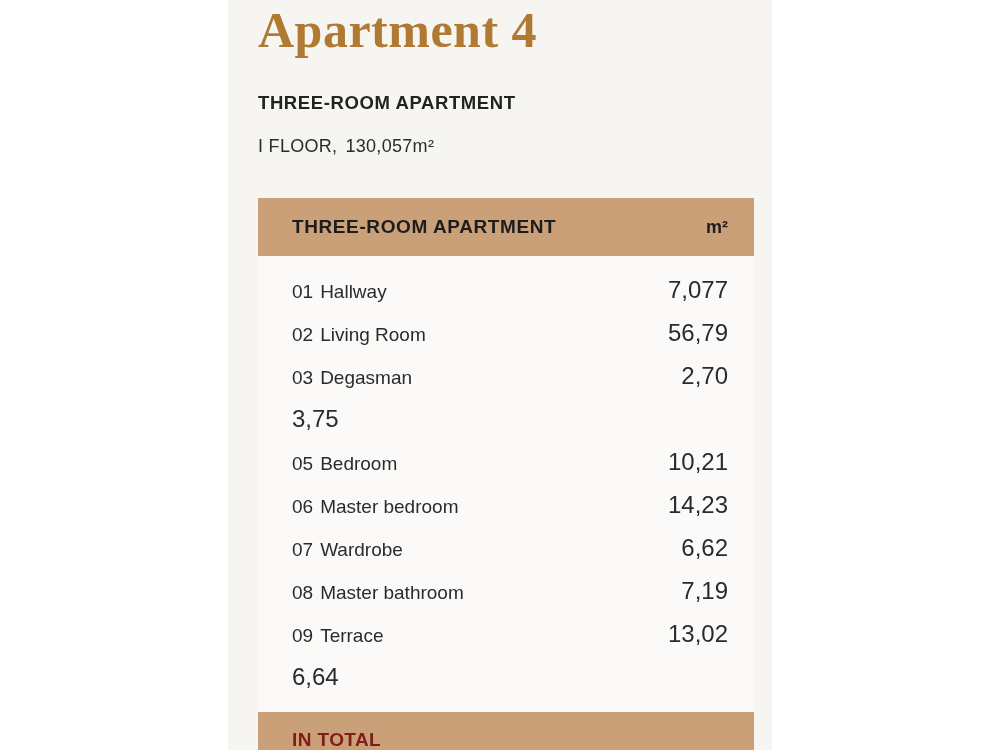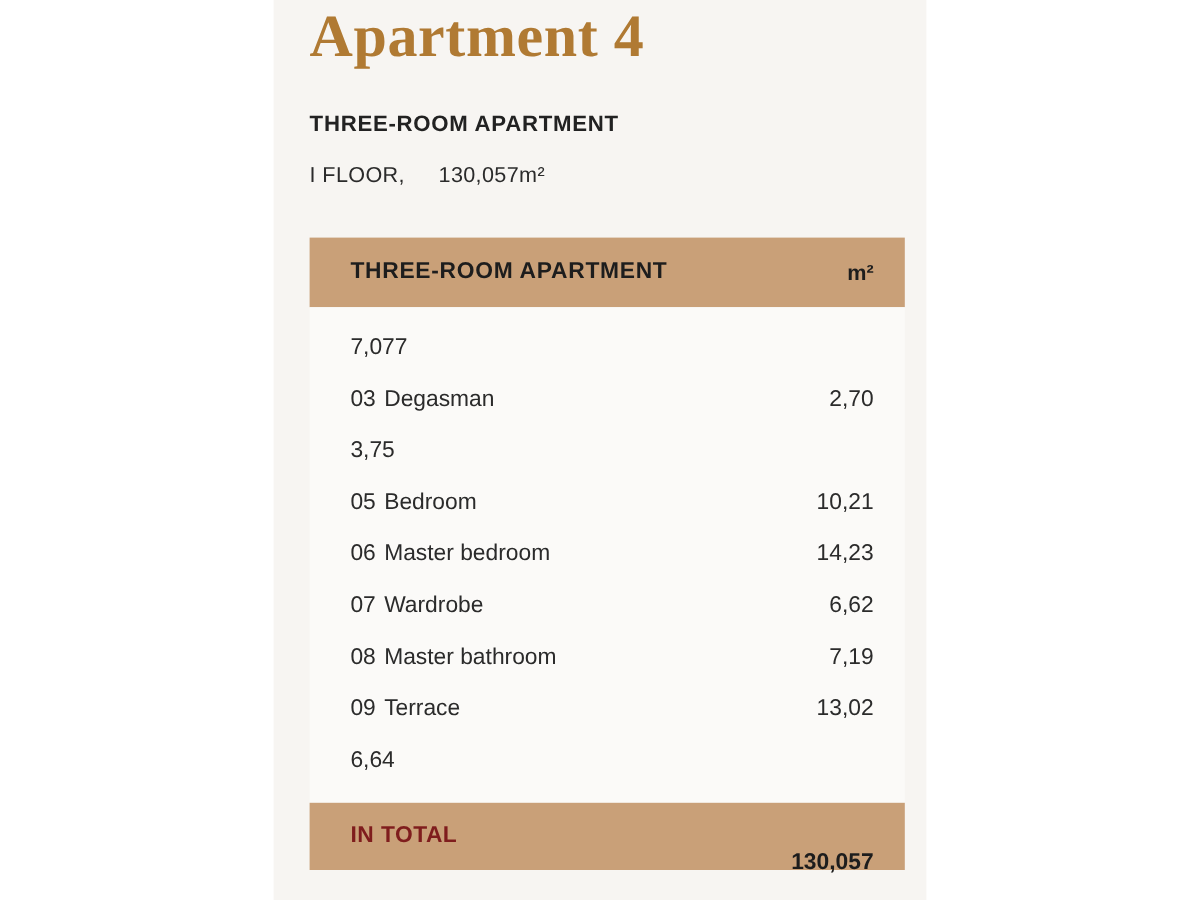--- a/index.html
+++ b/index.html
@@ -59,21 +59,21 @@
   }
   .floorline {
     position: absolute;
     left: 30px;
     top: 136px;
     font-size: 18px;
     color: #2b2b2b;
     letter-spacing: 0.3px;
   }
   .floorline .floor-area {
-    margin-left: 28px;
+    margin-left: 8px;
   }
 
   .table {
     position: absolute;
     left: 30px;
     top: 198px;
     width: 496px;
   }
   .table-header {
     display: flex;
@@ -109,21 +109,21 @@
   }
   .row .cell-name {
     font-size: 19px;
     color: #2b2b2b;
     white-space: nowrap;
   }
   .row .cell-name .num {
     margin-right: 7px;
   }
   .row .cell-value {
-    font-size: 19px;
+    font-size: 24px;
     color: #2b2b2b;
     text-align: right;
     white-space: nowrap;
   }
   .table-total {
     display: flex;
     align-items: center;
     justify-content: space-between;
     background: #c9a078;
     height: 56px;
@@ -162,23 +162,28 @@
     <div class="table">
 
       <div class="table-header">
         <span class="th-name">THREE-ROOM APARTMENT</span>
         <span class="th-unit">m²</span>
       </div>
 
       <div class="table-body">
 
         <div class="row">
+          <span class="cell-name"><span class="num">01</span><span>Hallway</span></span>
           <span class="cell-value">7,077</span>
         </div>
 
+        <div class="row">
+          <span class="cell-name"><span class="num">02</span><span>Living Room</span></span>
+          <span class="cell-value">56,79</span>
+        </div>
 
         <div class="row">
           <span class="cell-name"><span class="num">03</span><span>Degasman</span></span>
           <span class="cell-value">2,70</span>
         </div>
 
         <div class="row">
           <span class="cell-value">3,75</span>
         </div>
 

